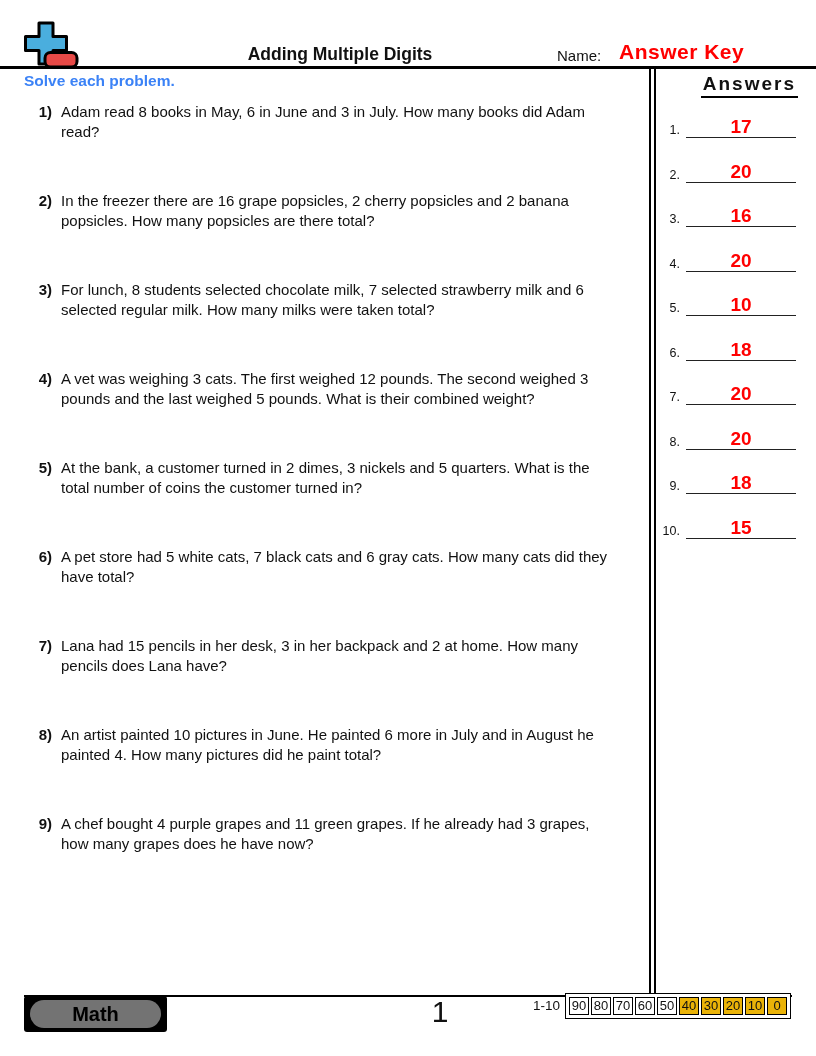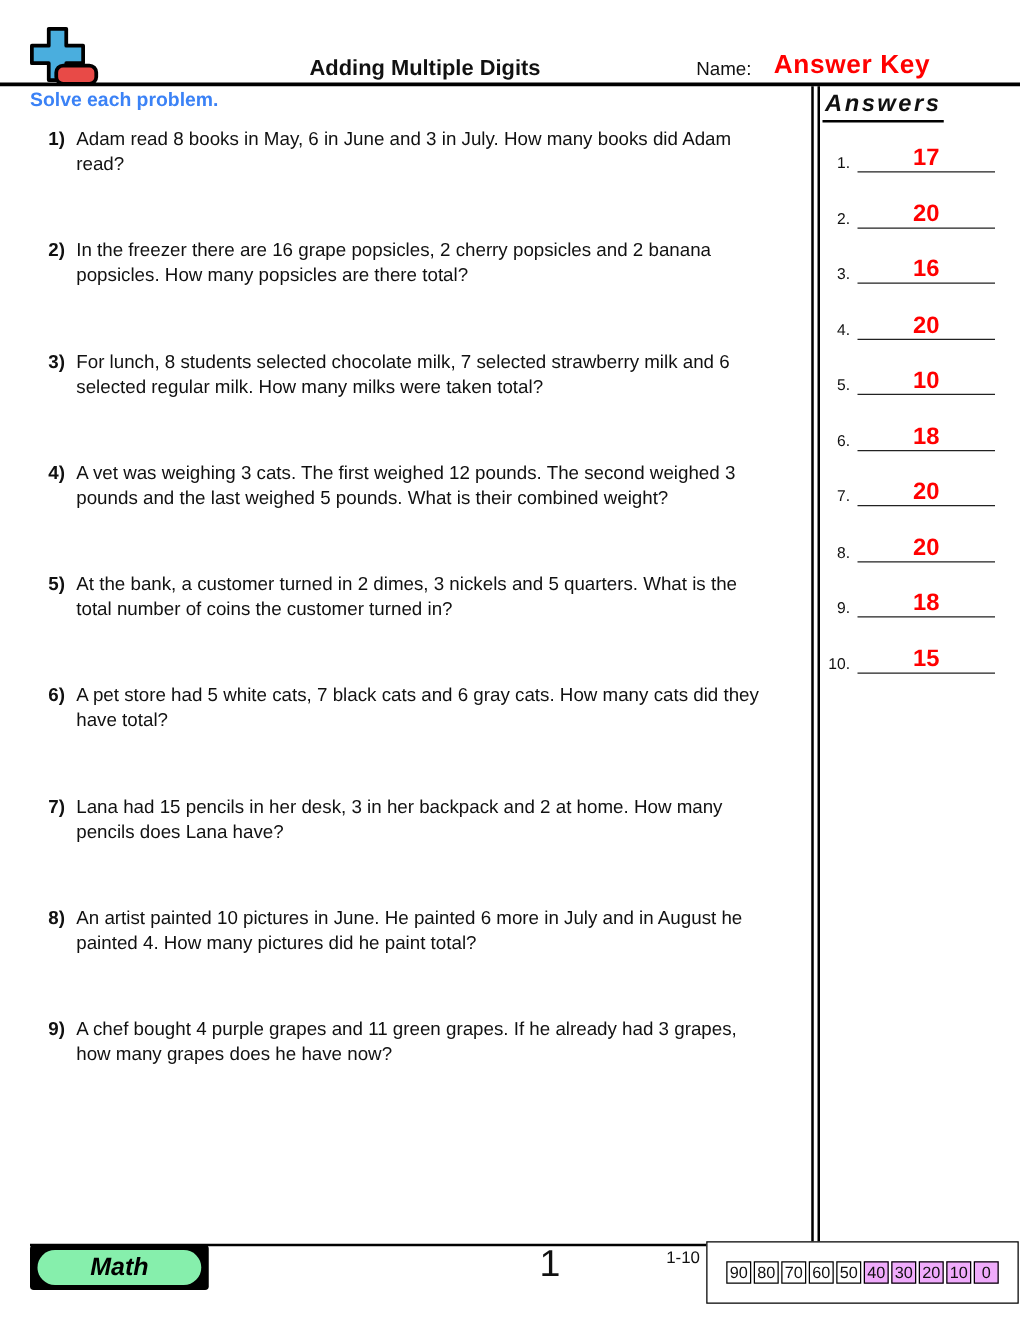--- a/index.html
+++ b/index.html
@@ -12,51 +12,51 @@
   .name-label { position:absolute; left:557px; top:47px; font-size:15px; color:#111; }
   .name-value { position:absolute; left:619px; top:40px; font-size:21px; font-weight:bold; color:#ff0000; letter-spacing:0.5px; }
   .header-rule { position:absolute; left:0; top:66px; width:816px; height:3px; background:#000; }
   .instructions { position:absolute; left:24px; top:72px; font-size:15.5px; font-weight:bold; color:#3b82f6; }
 
   
   .divider { position:absolute; left:649px; top:69px; height:926px; width:7px;
              border-left:2px solid #000; border-right:2px solid #000; }
 
   
-  .answers-title-wrap { position:absolute; left:658px; top:73px; width:140px; text-align:left;font-style:italic; }
+  .answers-title-wrap { position:absolute; left:658px; top:73px; width:140px; text-align:right; }
   .answers-title { display:inline-block; font-size:19px; font-weight:bold; letter-spacing:2px; color:#111;
                    border-bottom:2.5px solid #000; padding:0 2px 1px 2px; }
   .answers-list { position:absolute; left:654px; top:93.5px; width:142px; }
   .answer-row { height:44.5px; display:flex; align-items:flex-end; }
   .ans-num { width:26px; text-align:right; font-size:12.5px; color:#111; padding-bottom:1px; flex:none; }
   .ans-line { flex:1; margin-left:6px; border-bottom:1.8px solid #222; text-align:center;
               font-size:19px; font-weight:bold; color:#ff0000; padding-bottom:1px; line-height:1; }
 
   
   .problems { position:absolute; left:24px; top:102px; width:620px; }
   .problem { display:flex; height:89px; }
   .pnum { width:28px; flex:none; text-align:right; font-weight:bold; font-size:15px; color:#111; line-height:19.5px; }
   .ptext { margin-left:9px; width:572px; font-size:15px; color:#111; line-height:19.5px; white-space:pre-wrap; }
 
   
   .footer-rule { position:absolute; left:24px; top:995px; width:768px; height:2.2px; background:#000; }
   .math-badge { position:absolute; left:24px; top:996px; width:143px; height:36px; background:#000; border-radius:3px;
                 display:flex; align-items:center; justify-content:center; }
-  .math-pill { width:131px; height:28px; background:#86efac; border-radius:14px;
+  .math-pill { width:131px; height:28px; background:#737373; border-radius:14px;
                display:flex; align-items:center; justify-content:center;
-               font-size:20px; font-weight:bold; color:#000;font-style:italic; }
+               font-size:20px; font-weight:bold; color:#000; }
   .website { position:absolute; left:176px; top:1012px; font-size:15.5px; color:#111; }
   .page-number { position:absolute; left:418px; top:995px; width:44px; text-align:center; font-size:30px; color:#111; }
   .score-label { position:absolute; left:500px; top:998px; width:60px; text-align:right; font-size:13.5px; color:#111; }
   .score-table { position:absolute; left:565px; top:993px; display:flex; gap:2px;
-                 border:1.5px solid #000; background:#fff; padding:15px; }
+                 border:1.5px solid #000; background:#fff; padding:3px; }
   .score-group { display:flex; gap:2px; }
   .score-cell { width:20px; height:18px; border:1.2px solid #000; font-size:13px; line-height:16px;
                 text-align:center; color:#111; background:#fff; }
-  .score-group.shaded .score-cell { background:#f0abfc; }
+  .score-group.shaded .score-cell { background:#eab308; }
 </style>
 </head>
 <body>
 
 <div class="page">
 
   <div class="logo">
     <svg width="66" height="50" viewBox="0 0 66 50">
       <path d="M24 2 h14 v13.5 h13.5 v14 h-13.5 v13.5 h-14 v-13.5 h-13.5 v-14 h13.5 z" fill="#4aaede" stroke="#000" stroke-width="3" stroke-linejoin="round"></path>
       <rect x="30" y="31.5" width="32" height="14.5" rx="5.5" fill="#e84a47" stroke="#000" stroke-width="3"></rect>

